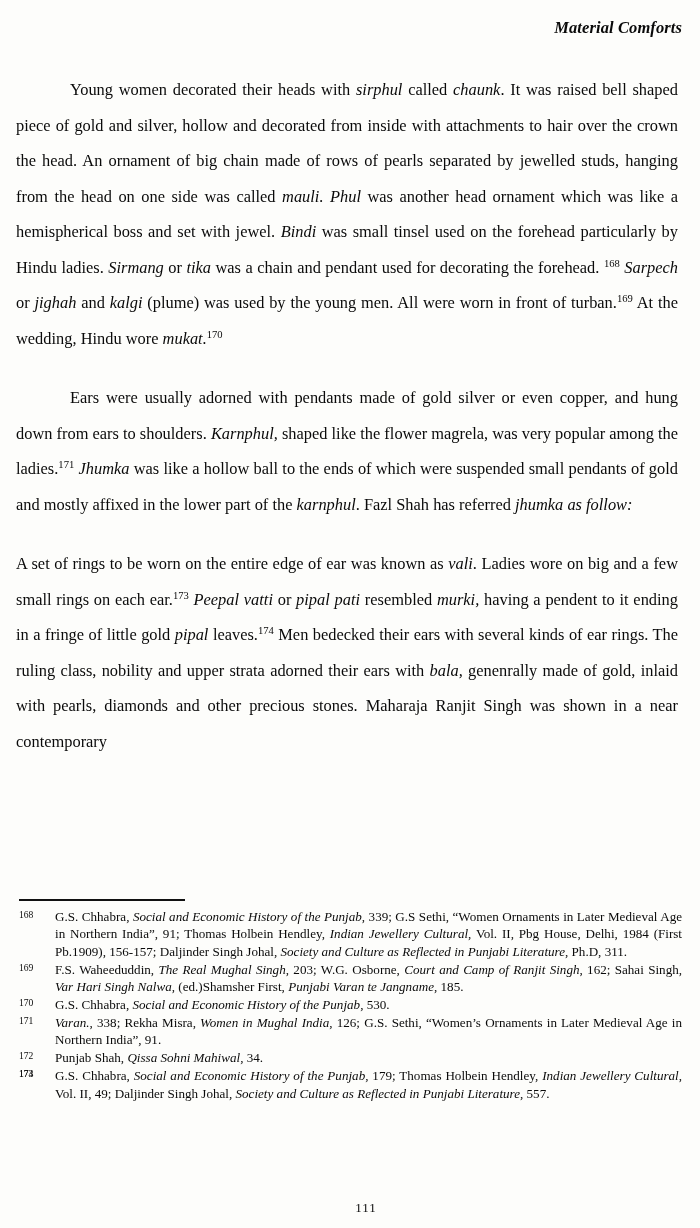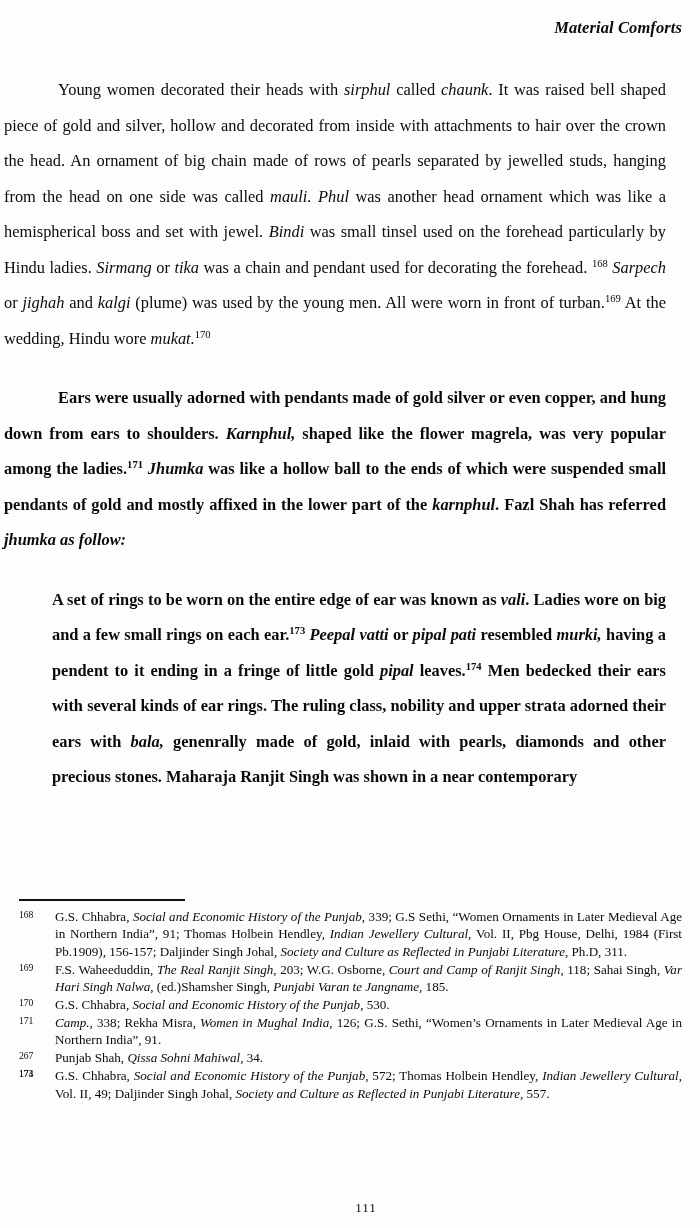--- a/index.html
+++ b/index.html
@@ -31,39 +31,37 @@
     font-style: italic;
     font-weight: bold;
     font-size: 16.5px;
     letter-spacing: 0.1px;
   }
 
   
   .body-col {
     position: absolute;
     top: 72px;
-    left: 4px;
+    left: 16px;
     width: 662px;
   }
 
   p.para {
     margin: 0 0 0 0;
     text-align: justify;
     text-justify: inter-word;
     font-size: 16.4px;
     line-height: 35.5px;
     text-indent: 54px;
   }
   p.para.gap {
     margin-top: 24px;
-    font-weight: bold;
   }
   p.para.noindent {
     text-indent: 0;
-    margin-left: 48px;
   }
 
   i, em { font-style: italic; }
 
   sup.fn {
     font-size: 10.6px;
     vertical-align: super;
     line-height: 0;
   }
 
@@ -148,23 +146,23 @@
     <div class="gloss"><span></span><i></i><span></span></div>
 
     <p class="para gap noindent"><span> A set of rings to be worn on the entire edge of ear was known as </span><i>vali</i><span>. Ladies wore on big and a few small rings on each ear.</span><sup class="fn">173</sup><i> Peepal vatti</i><span> or </span><i>pipal pati</i><span>  resembled </span><i>murki,</i><span> having a pendent to it ending in a fringe of little gold </span><i>pipal</i><span> leaves.</span><sup class="fn">174</sup><span> Men bedecked their ears with several kinds of ear rings. The ruling class, nobility and upper strata adorned their ears with </span><i>bala,</i><span> genenrally made of gold, inlaid with pearls, diamonds and other precious stones. Maharaja Ranjit Singh was shown in a near contemporary</span></p>
 
   </div>
 
   <div class="fn-rule"></div>
 
   <div class="footnotes">
       <div class="fn-item"><span class="fn-num">168</span><span><span>G.S. Chhabra, </span><i>Social and Economic History of the Punjab</i><span>, 339; G.S Sethi, “Women Ornaments in Later Medieval Age in Northern India”, 91; Thomas Holbein Hendley, </span><i>Indian Jewellery Cultural</i><span>, Vol. II, Pbg House, Delhi, 1984 (First Pb.1909), 156-157; Daljinder Singh Johal, </span><i>Society and Culture as Reflected in Punjabi Literature</i><span>, Ph.D, 311.</span></span></div>
-      <div class="fn-item"><span class="fn-num">169</span><span><span>F.S. Waheeduddin, </span><i>The Real Ranjit Singh</i><span>, 203; W.G. Osborne, </span><i>Court and Camp of Ranjit Singh</i><span>, 118; Sahai Singh, </span><i>Var Hari Singh Nalwa</i><span>, (ed.)Shamsher Singh, </span><i>Punjabi Varan te Jangname</i><span>, 185.</span></span></div>
+      <div class="fn-item"><span class="fn-num">169</span><span><span>F.S. Waheeduddin, </span><i>The Real Mughal Singh</i><span>, 203; W.G. Osborne, </span><i>Court and Camp of Ranjit Singh</i><span>, 162; Sahai Singh, </span><i>Var Hari Singh Nalwa</i><span>, (ed.)Shamsher First, </span><i>Punjabi Varan te Jangname</i><span>, 185.</span></span></div>
       <div class="fn-item"><span class="fn-num">170</span><span><span>G.S. Chhabra, </span><i>Social and Economic History of the Punjab</i><span>, 530.</span></span></div>
-      <div class="fn-item"><span class="fn-num">171</span><span><i>Camp.</i><span>, 338; Rekha Misra, </span><i>Women in Mughal India</i><span>, 126; G.S. Sethi, “Women’s Ornaments in Later Medieval Age in Northern India”, 91.</span></span></div>
-      <div class="fn-item"><span class="fn-num">267</span><span><span> Punjab Shah, </span><i>Qissa Sohni Mahiwal</i><span>, 34.</span></span></div>
+      <div class="fn-item"><span class="fn-num">171</span><span><i>Varan.</i><span>, 338; Rekha Misra, </span><i>Women in Mughal India</i><span>, 126; G.S. Sethi, “Women’s Ornaments in Later Medieval Age in Northern India”, 91.</span></span></div>
+      <div class="fn-item"><span class="fn-num">172</span><span><span> Punjab Shah, </span><i>Qissa Sohni Mahiwal</i><span>, 34.</span></span></div>
       <div class="fn-item"><span class="fn-num">173</span></div>
-      <div class="fn-item"><span class="fn-num">174</span><span><span>G.S. Chhabra, </span><i>Social and Economic History of the Punjab</i><span>, 572; Thomas Holbein Hendley, </span><i>Indian Jewellery Cultural</i><span>, Vol. II, 49; Daljinder Singh Johal, </span><i>Society and Culture as Reflected in Punjabi Literature</i><span>, 557.</span></span></div>
+      <div class="fn-item"><span class="fn-num">174</span><span><span>G.S. Chhabra, </span><i>Social and Economic History of the Punjab</i><span>, 179; Thomas Holbein Hendley, </span><i>Indian Jewellery Cultural</i><span>, Vol. II, 49; Daljinder Singh Johal, </span><i>Society and Culture as Reflected in Punjabi Literature</i><span>, 557.</span></span></div>
     </div>
 
   <div class="page-num">111</div>
 
 </div>
 
 </body></html>

